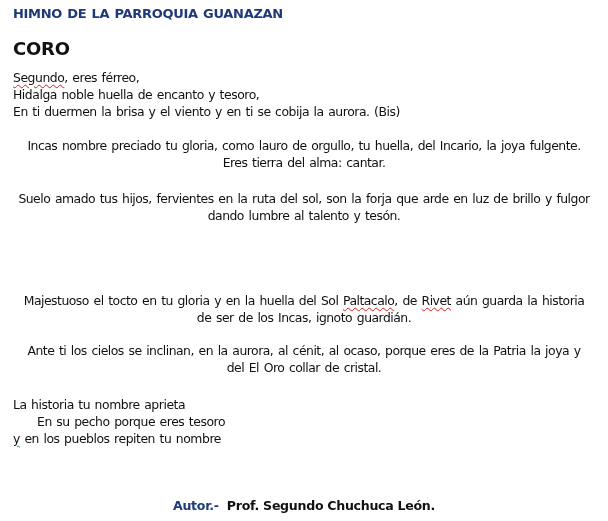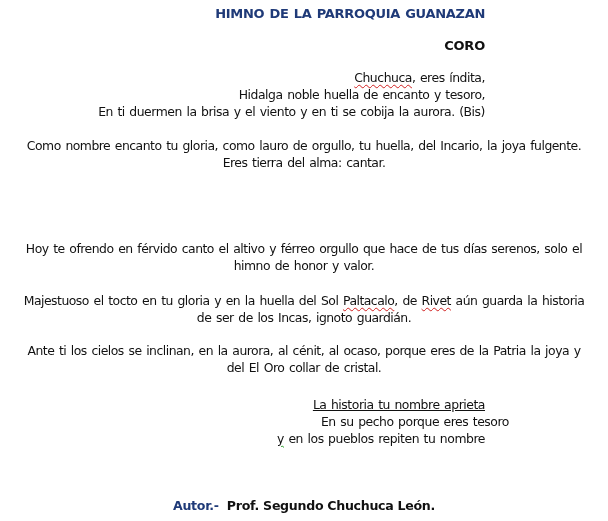--- a/index.html
+++ b/index.html
@@ -17,37 +17,37 @@
     }
     .doc {
       position: absolute;
       left: 0;
       top: 0;
       width: 608px;
       height: 521px;
     }
     .line {
       position: absolute;
-      left: 1px;
+      left: 13px;
       width: 484px;
-      text-align: right;
+      text-align: left;
       white-space: nowrap;
       font-size: 12.4px;
       letter-spacing: -0.45px;
       word-spacing: 1px;
     }
     .title {
       font-weight: bold;
       font-size: 13px;
       letter-spacing: -0.3px;
       color: #1f3a78;
     }
     .coro {
       font-weight: bold;
-      font-size: 13px;
+      font-size: 18px;
       letter-spacing: -0.2px;
       color: #111111;
     }
     .para {
       position: absolute;
       left: 18px;
       width: 572px;
       text-align: center;
       font-size: 12.4px;
       line-height: 17px;
@@ -84,37 +84,37 @@
 </head>
 <body>
 
 <div class="doc">
 
   <div class="line title" style="top:6px;">HIMNO DE LA PARROQUIA GUANAZAN</div>
 
   <div class="line coro" style="top:38px;">CORO</div>
 
   <div class="line" style="top:70px;">
-    <span class="squiggle">Chuchuca</span><span>,  eres índita,</span>
+    <span class="squiggle">Segundo</span><span>,  eres férreo,</span>
   </div>
   <div class="line" style="top:104px;">En ti duermen  la brisa  y el viento  y en ti se cobija  la aurora.  (Bis)</div>
   <div class="line" style="top:87px;">Hidalga  noble  huella de encanto  y tesoro,</div>
 
-  <div class="para" style="top:137px;">Como nombre encanto tu gloria, como lauro de orgullo, tu huella, del Incario, la joya fulgente. Eres tierra del alma: cantar.</div>
+  <div class="para" style="top:137px;">Incas nombre preciado tu gloria, como lauro de orgullo, tu huella, del Incario, la joya fulgente. Eres tierra del alma: cantar.</div>
 
+  <div class="para" style="top:190px;">Suelo amado tus hijos, fervientes en la ruta del sol, son la forja que arde en luz de brillo y fulgor dando lumbre al talento y tesón.</div>
 
-  <div class="para" style="top:240px;">Hoy te ofrendo en férvido canto el altivo y férreo orgullo que hace de tus días serenos, solo el himno de honor y valor.</div>
 
   <div class="para" style="top:342px;">Ante ti los cielos se inclinan, en la aurora, al cénit, al ocaso, porque eres de la Patria la joya y del El Oro collar de cristal.</div>
 
   <div class="para" style="top:292px;">
     <span>Majestuoso el tocto en tu gloria y en la huella del Sol </span><span class="squiggle">Paltacalo</span><span>, de </span><span class="squiggle">Rivet</span><span> aún guarda la historia de ser de los Incas, ignoto guardián.</span>
   </div>
 
-  <div class="line" style="top:397px;text-decoration:underline;">La historia  tu nombre  aprieta</div>
+  <div class="line" style="top:397px;">La historia  tu nombre  aprieta</div>
   <div class="line" style="top:414px;margin-left:24px;">En su pecho  porque  eres tesoro</div>
   <div class="line" style="top:431px;">
     <span class="squiggle-green">y</span><span> en los pueblos  repiten  tu nombre</span>
   </div>
 
   <div class="author">
     <span class="author-label">Autor.-</span>&nbsp;&nbsp;<span class="author-name">Prof. Segundo Chuchuca León.</span>
   </div>
 
 </div>

